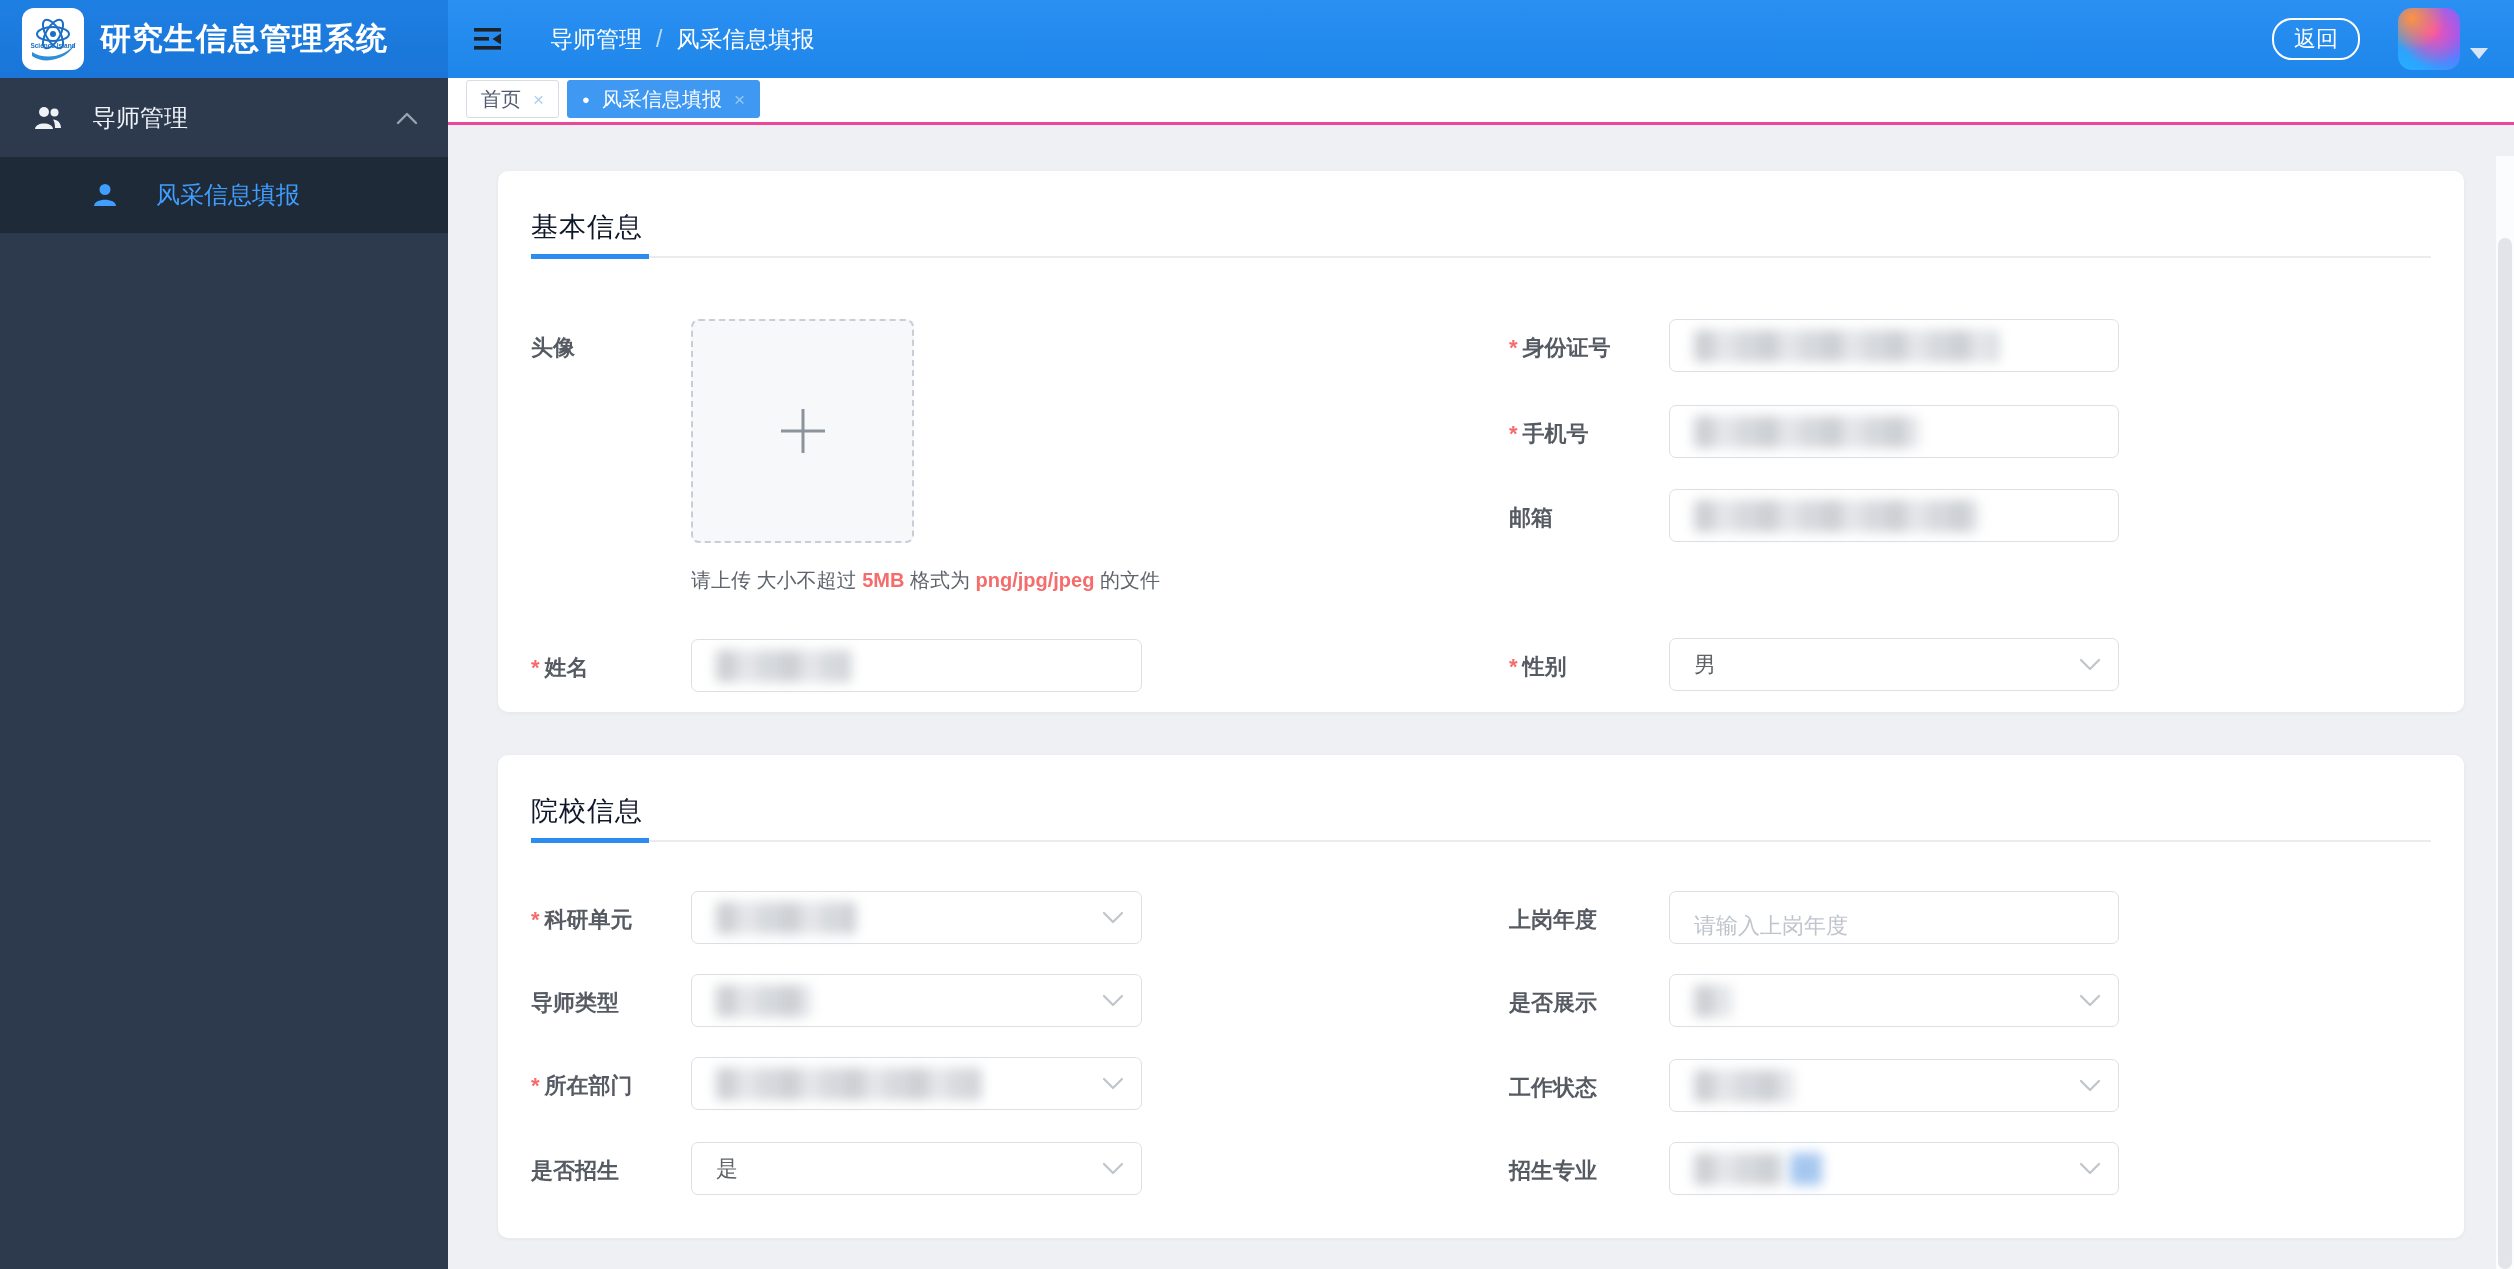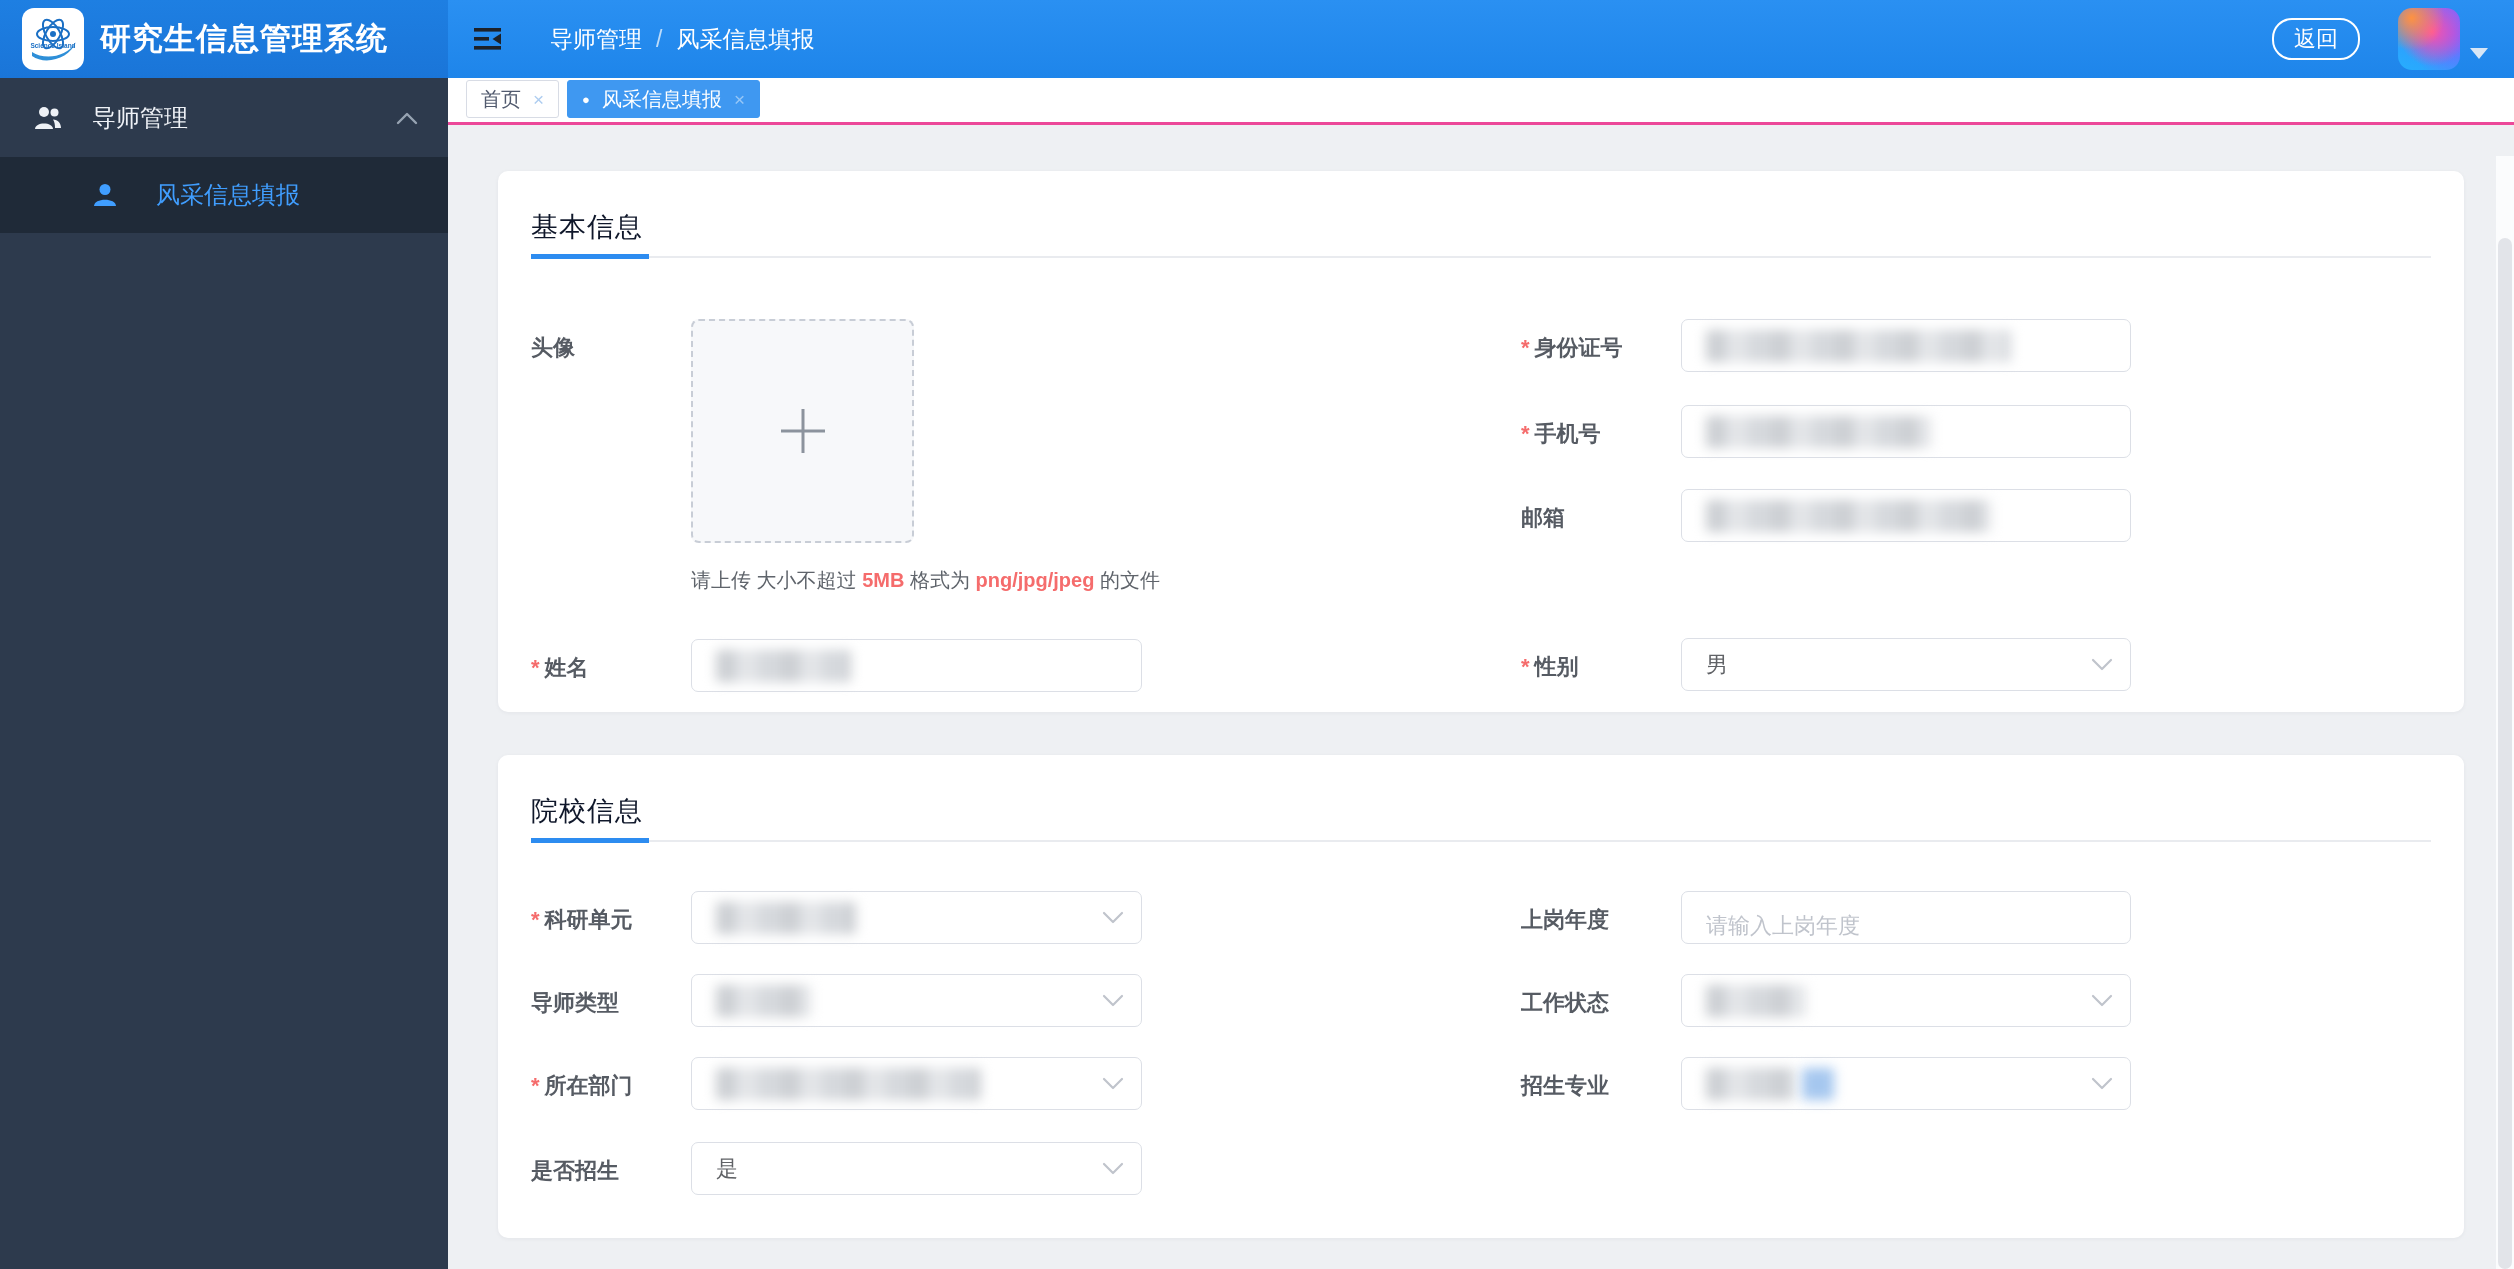--- a/index.html
+++ b/index.html
@@ -90,21 +90,21 @@
   }
   .card-basic { margin-top: 45px; height: 541px; }
   .card-school { margin-top: 43px; height: 483px; }
 
   .sec-head { padding-top: 38px; }
   .sec-title { font-size: 27px; font-weight: 400; color: #0f172a; letter-spacing: 1px; }
   .rule { display: flex; align-items: center; margin-top: 9px; }
   .rule .bar { width: 118px; height: 5px; background: #2d8cf0; flex: none; }
   .rule .line { flex: 1; height: 2px; background: #e9ebef; }
 
-  .form { display: flex; margin-top: 60px; gap: 12px; }
+  .form { display: flex; margin-top: 60px; }
   .form-school { margin-top: 48px; }
   .col-left { width: 978px; flex: none; }
   .col-right { flex: 1; }
   .row { display: flex; }
   .lbl {
     width: 160px; flex: none; padding-top: 14px; font-size: 22px;
     font-weight: 700; color: #565b63; white-space: nowrap;
   }
   .star { color: #f56c6c; margin-right: 5px; font-weight: 700; }
   .input {
@@ -363,20 +363,31 @@
             </div>
           </div>
 
           <div class="col-right">
             <div class="row mb30">
               <div class="lbl">
                 <span>上岗年度</span>
               </div>
               <input class="input" value="" placeholder="请输入上岗年度" style="">
             </div>
+            <div class="row mb32">
+              <div class="lbl">
+                <span>是否展示</span>
+              </div>
+              <div class="input">
+                <span class="redact" style="width:38px"></span>
+                <svg class="chev" width="24" height="18" viewBox="0 0 24 18">
+                  <polyline points="3,5 12,14 21,5" fill="none" stroke="#c0c4cc" stroke-width="2.2" stroke-linecap="round" stroke-linejoin="round"></polyline>
+                </svg>
+              </div>
+            </div>
             <div class="row mb30">
               <div class="lbl">
                 <span>工作状态</span>
               </div>
               <div class="input">
                 <span class="redact" style="width:100px"></span>
                 <svg class="chev" width="24" height="18" viewBox="0 0 24 18">
                   <polyline points="3,5 12,14 21,5" fill="none" stroke="#c0c4cc" stroke-width="2.2" stroke-linecap="round" stroke-linejoin="round"></polyline>
                 </svg>
               </div>

